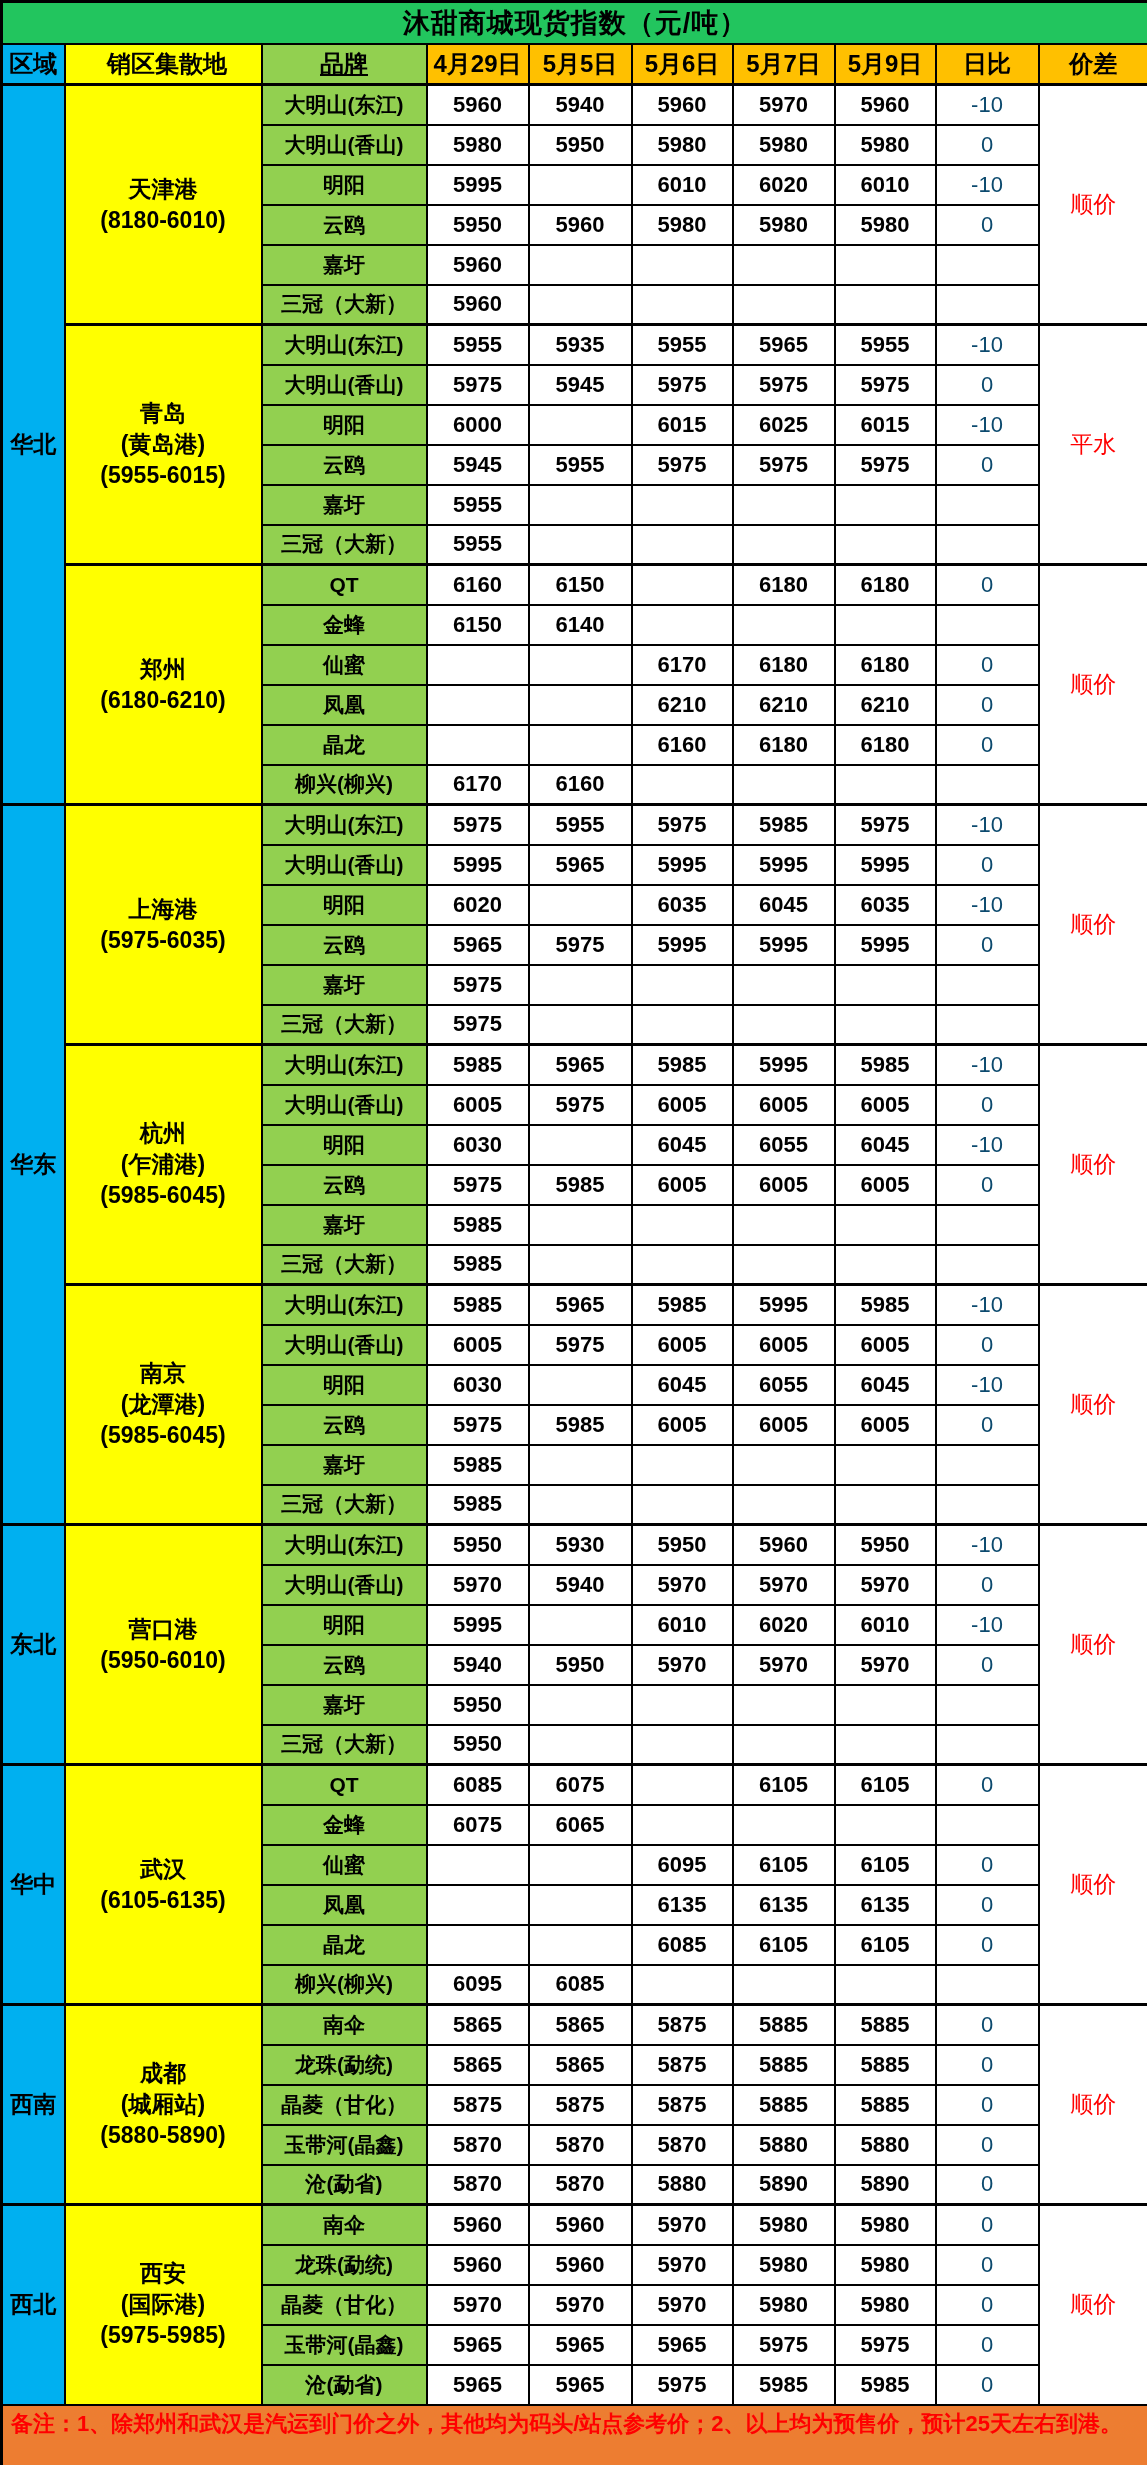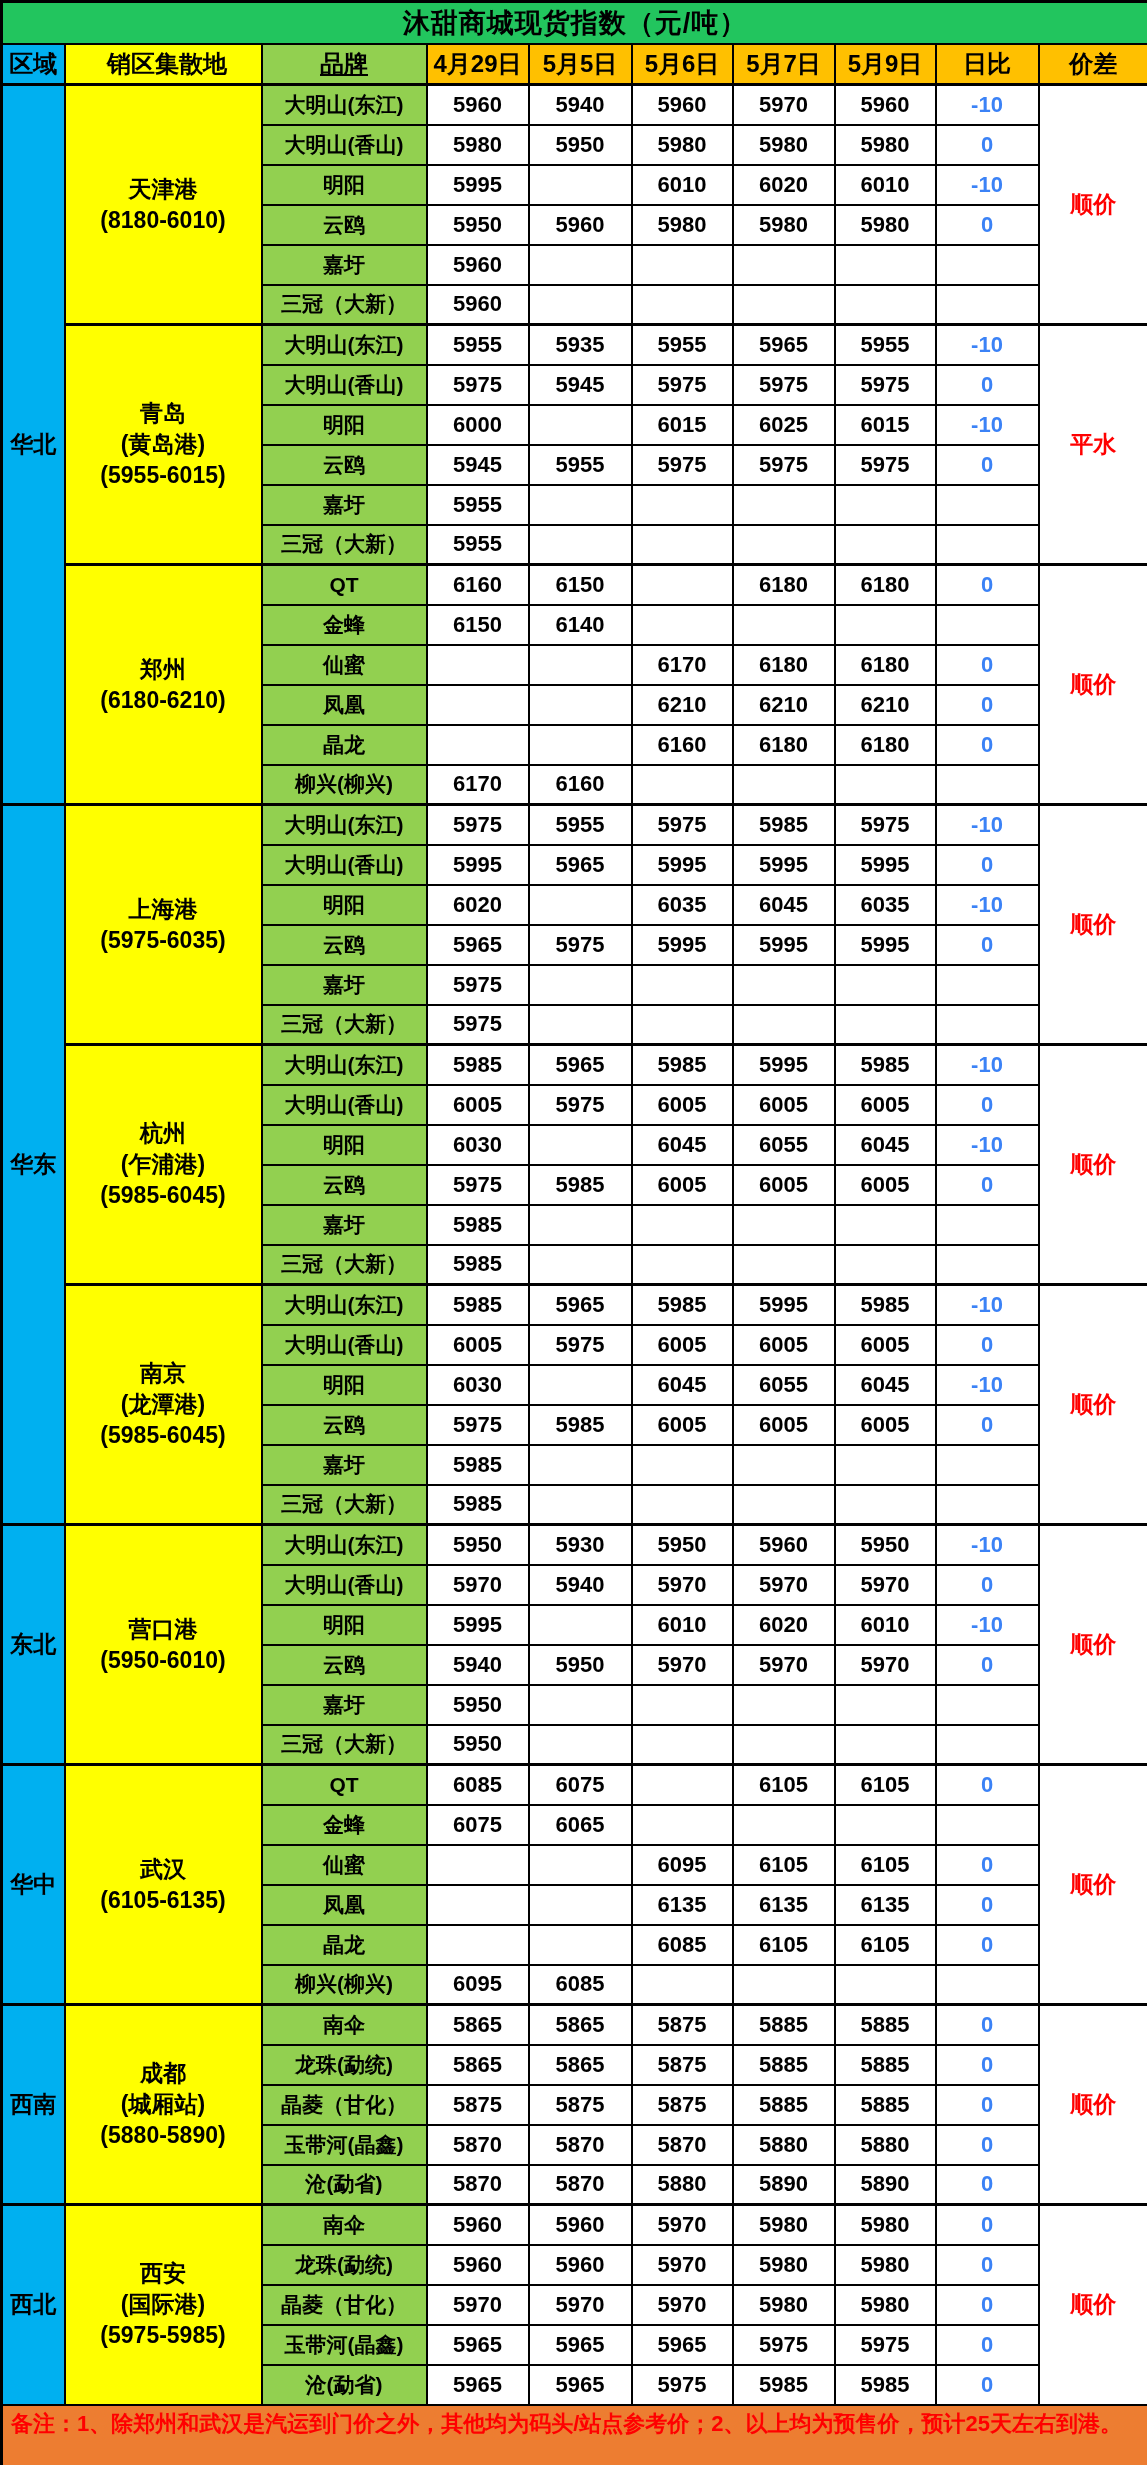--- a/index.html
+++ b/index.html
@@ -56,28 +56,28 @@
     font-size:21px;
     margin-top:6px;
   }
   td.price{
     background:#fff;
     font-weight:bold;
     font-size:22px;
   }
   td.daily{
     background:#fff;
-    font-weight:bold;
+    font-weight:normal;
     font-size:22px;
-    color:#3b82f6;
+    color:#0c4a6e;
     margin-left:16px;
   }
   td.spread{
     background:#fff;
-    font-weight:bold;
+    font-weight:normal;
     font-size:23px;
     color:#FF0000;
     text-align:center;
   }
   tr.block-start td{border-top:3px solid #000;}
   .note-cell{
     background:#ED7D31;
     color:#FF0000;
     font-weight:bold;
     font-size:22px;

